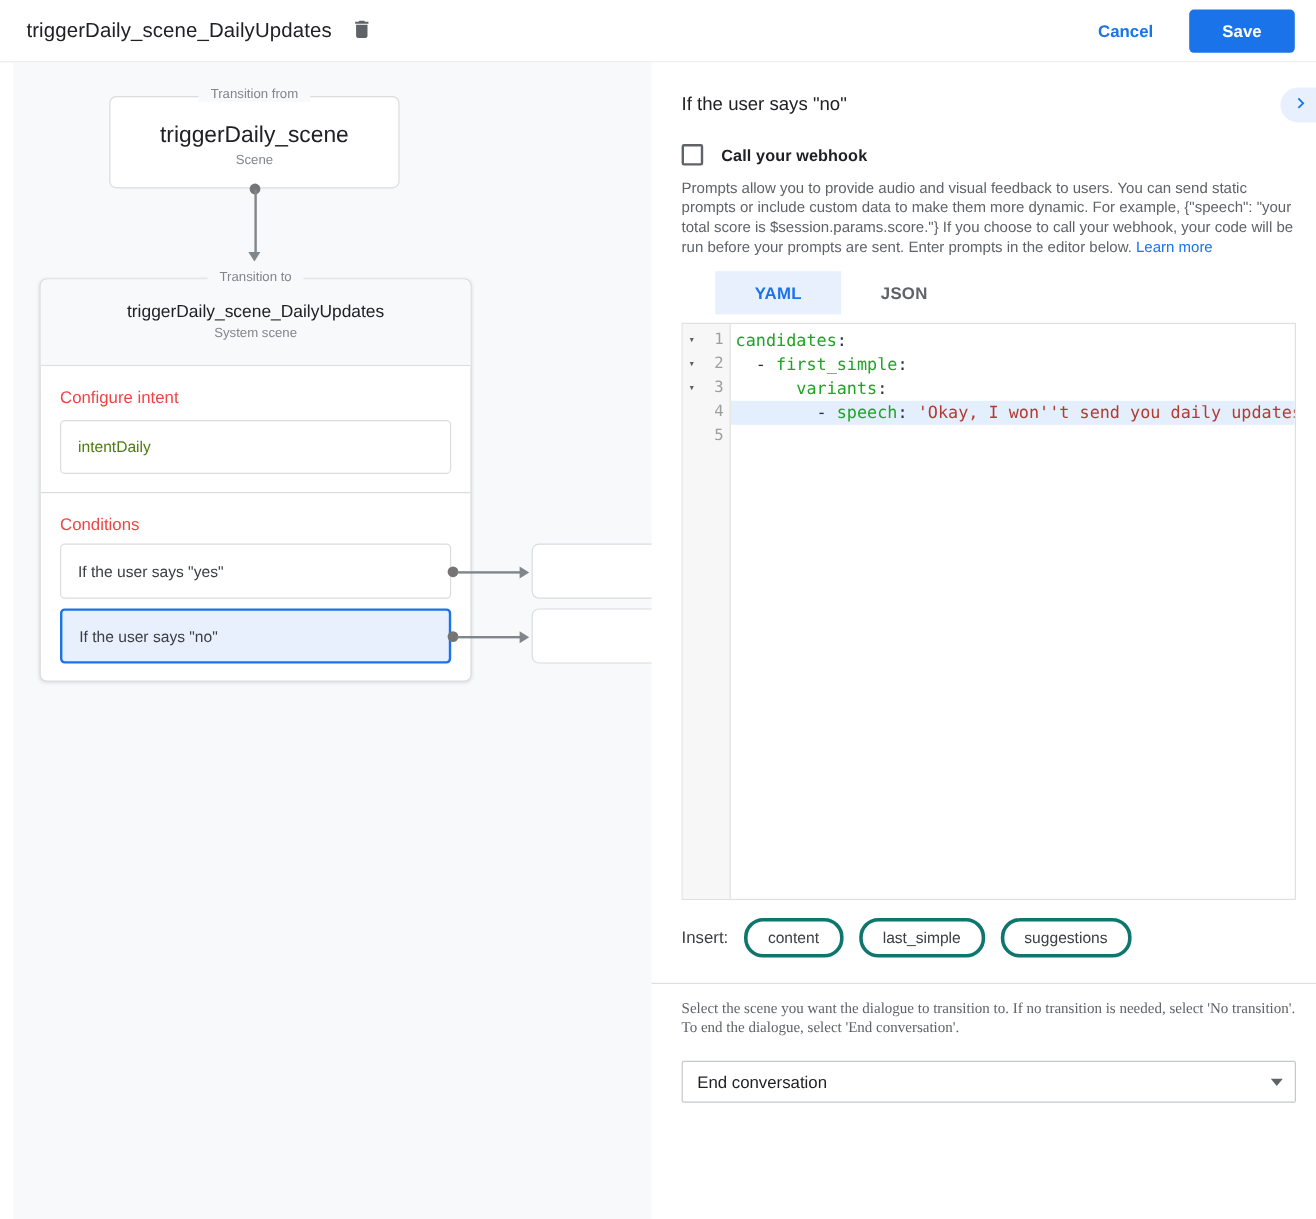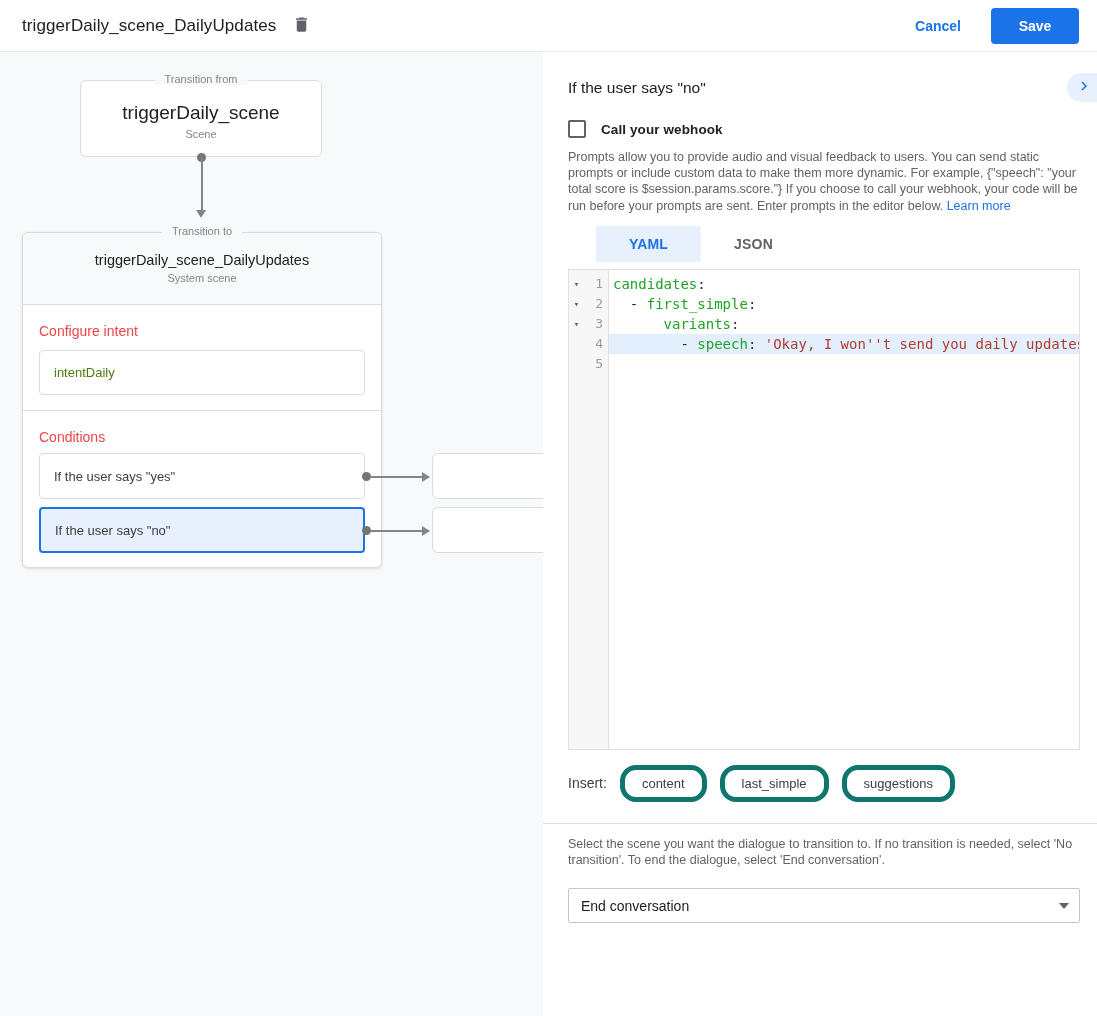--- a/index.html
+++ b/index.html
@@ -13,21 +13,21 @@
     background: #fff; border-bottom: 1px solid #e8eaed;
     display: flex; align-items: center; padding: 0 18px 0 22px;
   }
   .topbar-title { font-size: 17px; font-weight: 500; color: #202124; letter-spacing: .1px; }
   .trash-btn { margin-left: 16px; background: none; border: none; cursor: pointer; display: flex; align-items: center; }
   .topbar-spacer { flex: 1; }
   .cancel-btn { background: none; border: none; color: #1a73e8; font-size: 14px; font-weight: 700; margin-right: 30px; cursor: pointer; font-family: inherit; }
   .save-btn { background: #1a73e8; color: #fff; border: none; border-radius: 4px; width: 88px; height: 36px; font-size: 14px; font-weight: 700; cursor: pointer; font-family: inherit; }
 
   
-  #diagram { position: absolute; left: 0; top: 52px; width: 543px; height: 964px; background: #f8f9fa; overflow: hidden; }
+  #diagram { position: absolute; left: 11px; top: 52px; width: 543px; height: 964px; background: #f8f9fa; overflow: hidden; }
   .legend {
     position: absolute; top: -8px; left: 50%; transform: translateX(-50%);
     background: #f8f9fa; padding: 0 10px; font-size: 11px; color: #80868b; white-space: nowrap;
   }
   .from-box {
     position: absolute; left: 80px; top: 28px; width: 242px; height: 77px;
     background: #fff; border: 1px solid #dadce0; border-radius: 6px; text-align: center;
   }
   .from-box .box-title { margin-top: 21px; font-size: 19px; color: #202124; }
   .from-box .box-sub { margin-top: 4px; font-size: 11px; color: #80868b; }
@@ -99,27 +99,27 @@
   .code-area { flex: 1; padding-top: 4px; overflow: hidden; }
   .code-line { height: 20px; line-height: 20px; white-space: pre; padding-left: 4px; color: #263238; }
   .code-line.active { background: #e3effd; }
   .tok-key { color: #20a326; }
   .tok-plain { color: #263238; }
   .tok-string { color: #b23b32; }
 
   .insert-row { margin-top: 15px; display: flex; align-items: center; }
   .insert-label { font-size: 14px; color: #3c4043; }
   .chip {
-    margin-left: 13px; border: 5px solid #0f766e; border-radius: 16px; background: #fff;
+    margin-left: 13px; border: 3px solid #0f766e; border-radius: 16px; background: #fff;
     padding: 6px 17px; font-size: 13px; color: #3c4043; cursor: pointer; font-family: inherit;
   }
   .panel-divider { margin: 21px 0 0 -25px; width: 554px; border-top: 1px solid #e0e0e0; }
 
   .transition-title { margin-top: 26px; font-size: 15.5px; color: #202124; }
-  .transition-desc { margin-top: 12px; font-size: 12.5px; line-height: 16.2px; color: #5f6368; max-width: 516px; }
+  .transition-desc { margin-top: 12px; font-size: 12.5px; line-height: 16.2px; color: #5f6368; max-width: 516px; font-family: Liberation Serif, serif; }
   .dropdown {
     margin-top: 20px; width: 512px; height: 35px; border: 1px solid #c4c7cc; border-radius: 2px;
     display: flex; align-items: center; padding: 0 10px 0 12px; cursor: pointer; background: #fff;
   }
   .dropdown-value { flex: 1; font-size: 14px; color: #202124; }
   .caret { width: 0; height: 0; border-left: 5px solid transparent; border-right: 5px solid transparent; border-top: 6px solid #5f6368; }
 </style>
 </head>
 <body>
 

